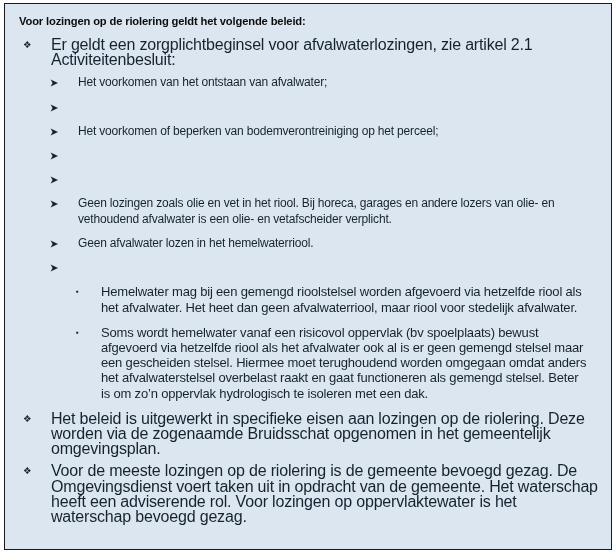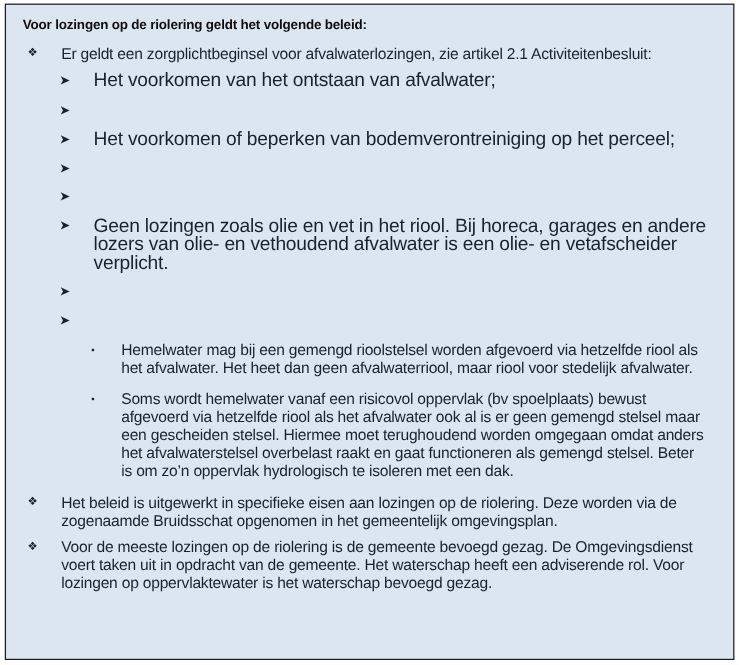--- a/index.html
+++ b/index.html
@@ -72,42 +72,42 @@
     margin-bottom: 7px;
     padding-left: 6px;
   }
   li.l1 > .bullet {
     width: 28px;
     font-size: 9.5px;
     line-height: 15px;
     padding-top: 0px;
   }
   li.l1 > .txt {
-    font-size: 13px;
+    font-size: 16px;
     line-height: 15.2px;
   }
 
   
   ul.lvl2 {
     list-style: none;
     margin: 8px 0 6px 0;
     padding: 0;
   }
   li.l2 {
     margin-bottom: 9px;
     padding-left: 33px;
   }
   li.l2 > .bullet {
     width: 28px;
     font-size: 9.6px;
     line-height: 15px;
     font-weight: bold;
   }
   li.l2 > .txt {
-    font-size: 16px;
+    font-size: 12px;
     line-height: 15.4px;
   }
 
   
   ul.lvl3 {
     list-style: none;
     margin: 8px 0 4px 0;
     padding: 0;
   }
   li.l3 {
@@ -167,20 +167,21 @@
             <span class="bullet">➤</span>
           </li>
 
           <li class="item l2">
             <span class="bullet">➤</span>
             <span class="txt">Geen lozingen zoals olie en vet in het riool. Bij horeca, garages en andere lozers van olie- en vethoudend afvalwater is een olie- en vetafscheider verplicht.</span>
           </li>
 
           <li class="item l2">
             <span class="bullet">➤</span>
+            <span class="txt">Geen afvalwater lozen in het hemelwaterriool.</span>
           </li>
 
           <li class="item l2">
             <span class="bullet">➤</span>
           </li>
 
           <li>
             <ul class="lvl lvl3">
 
               <li class="item l3">

